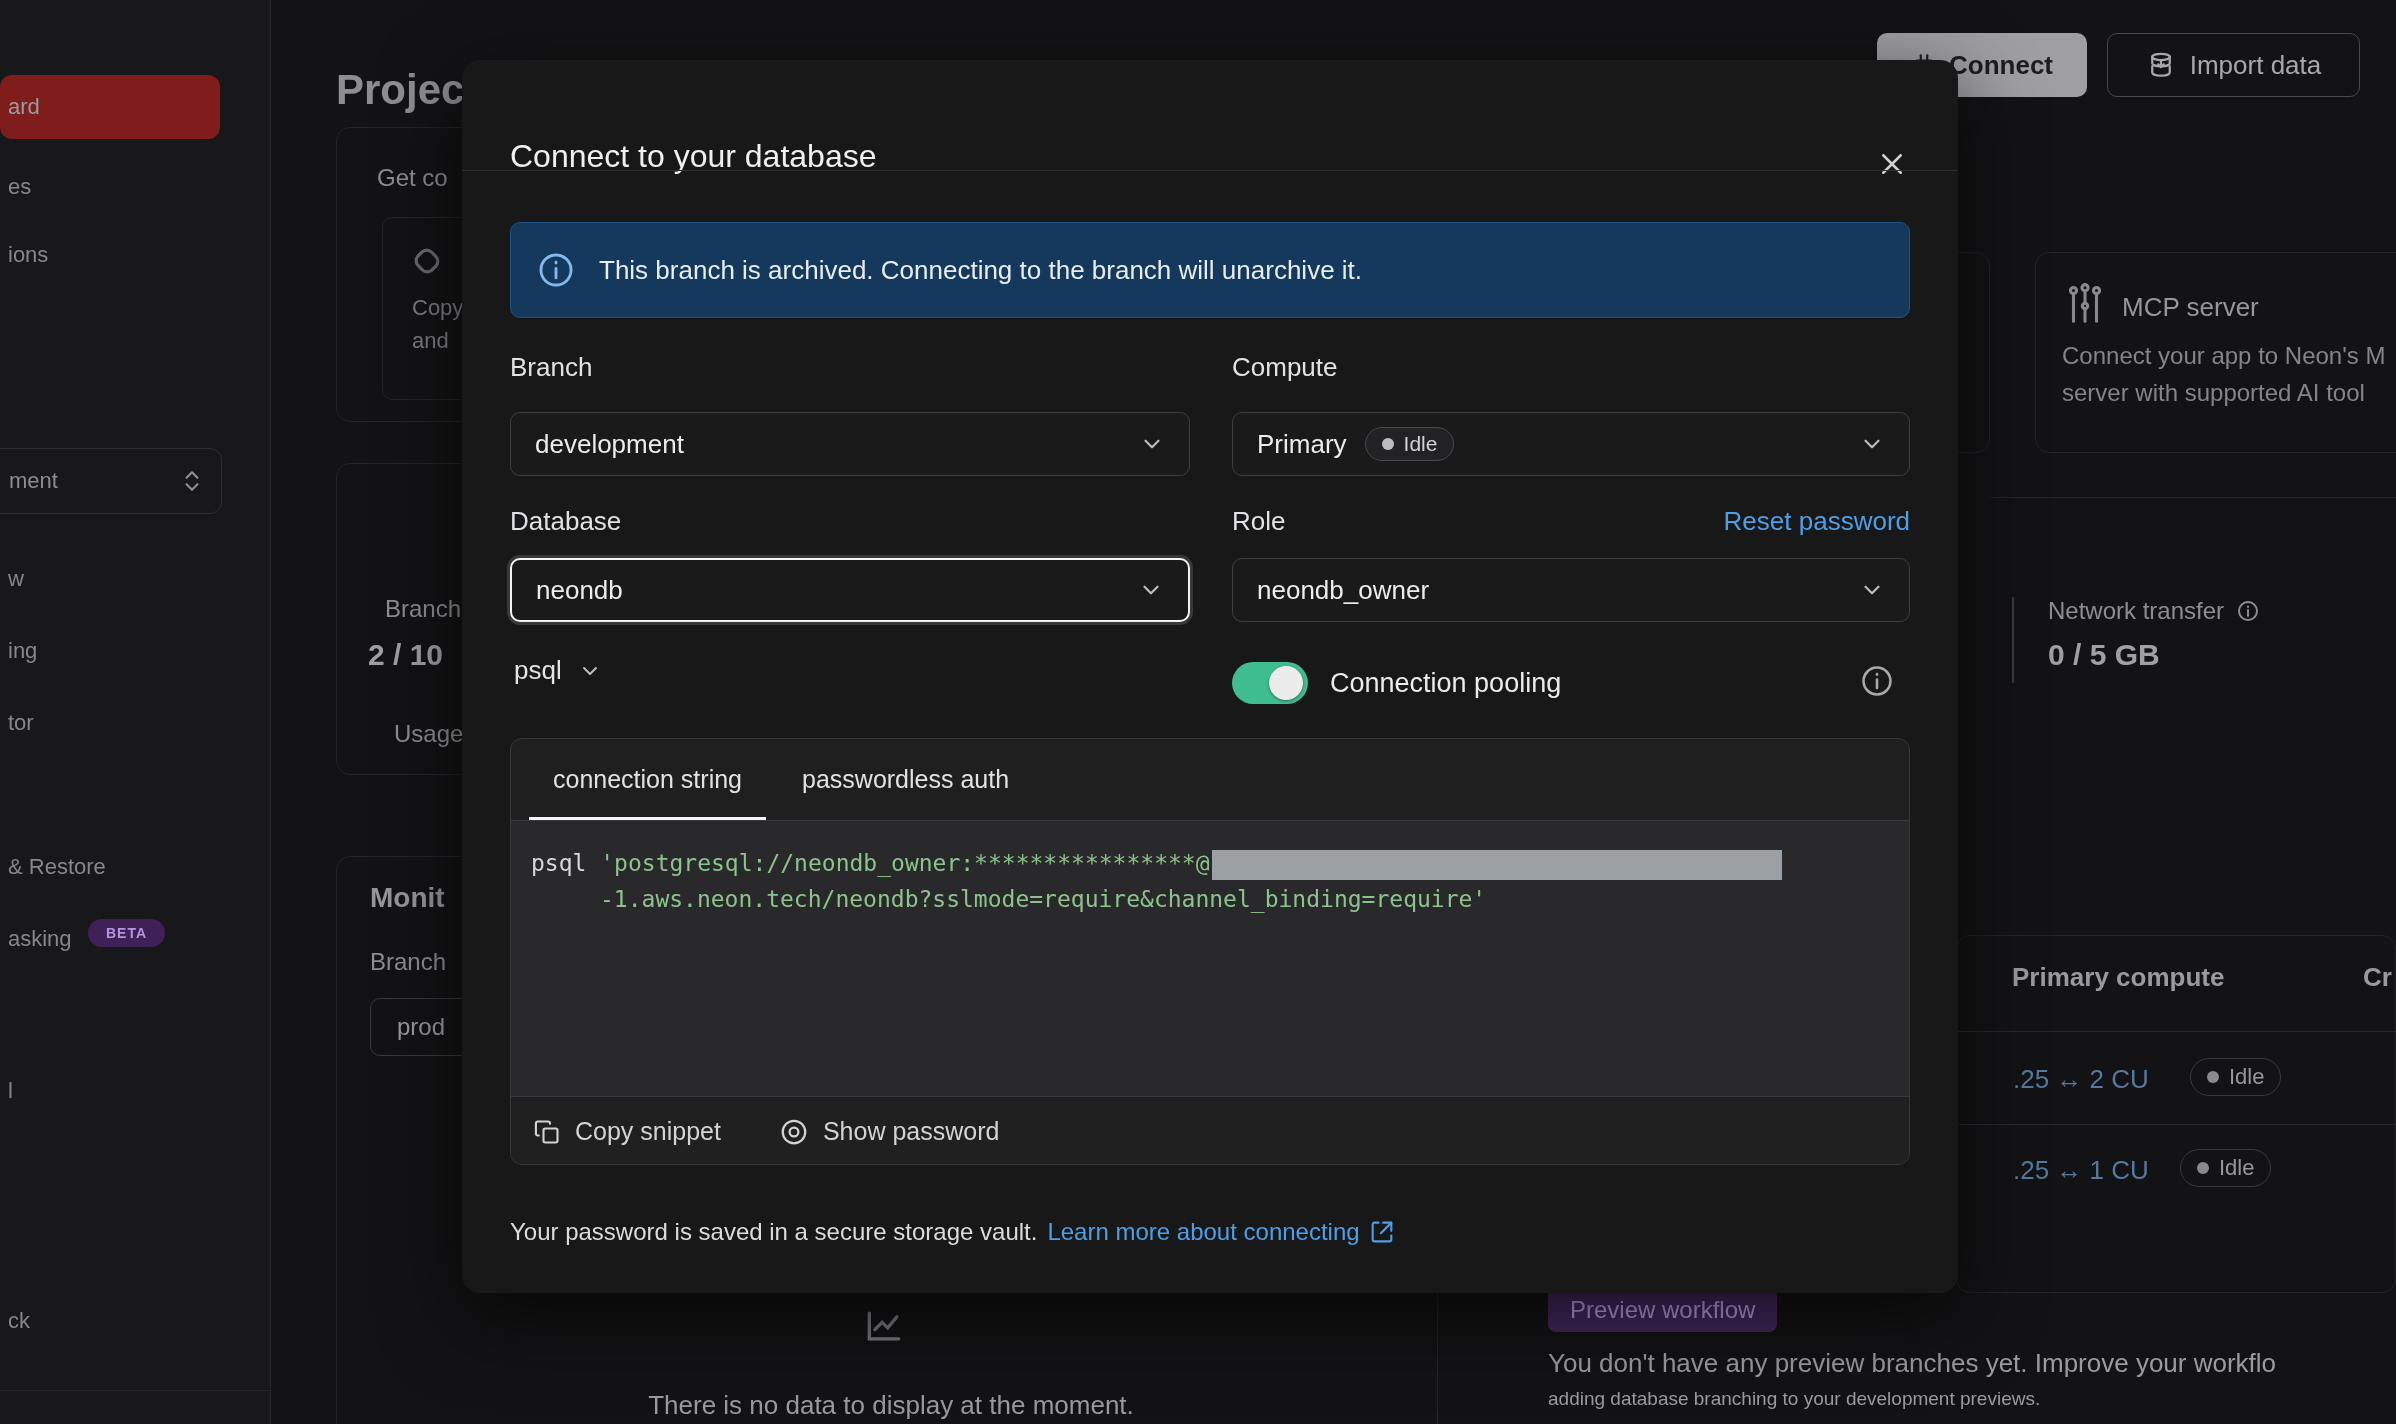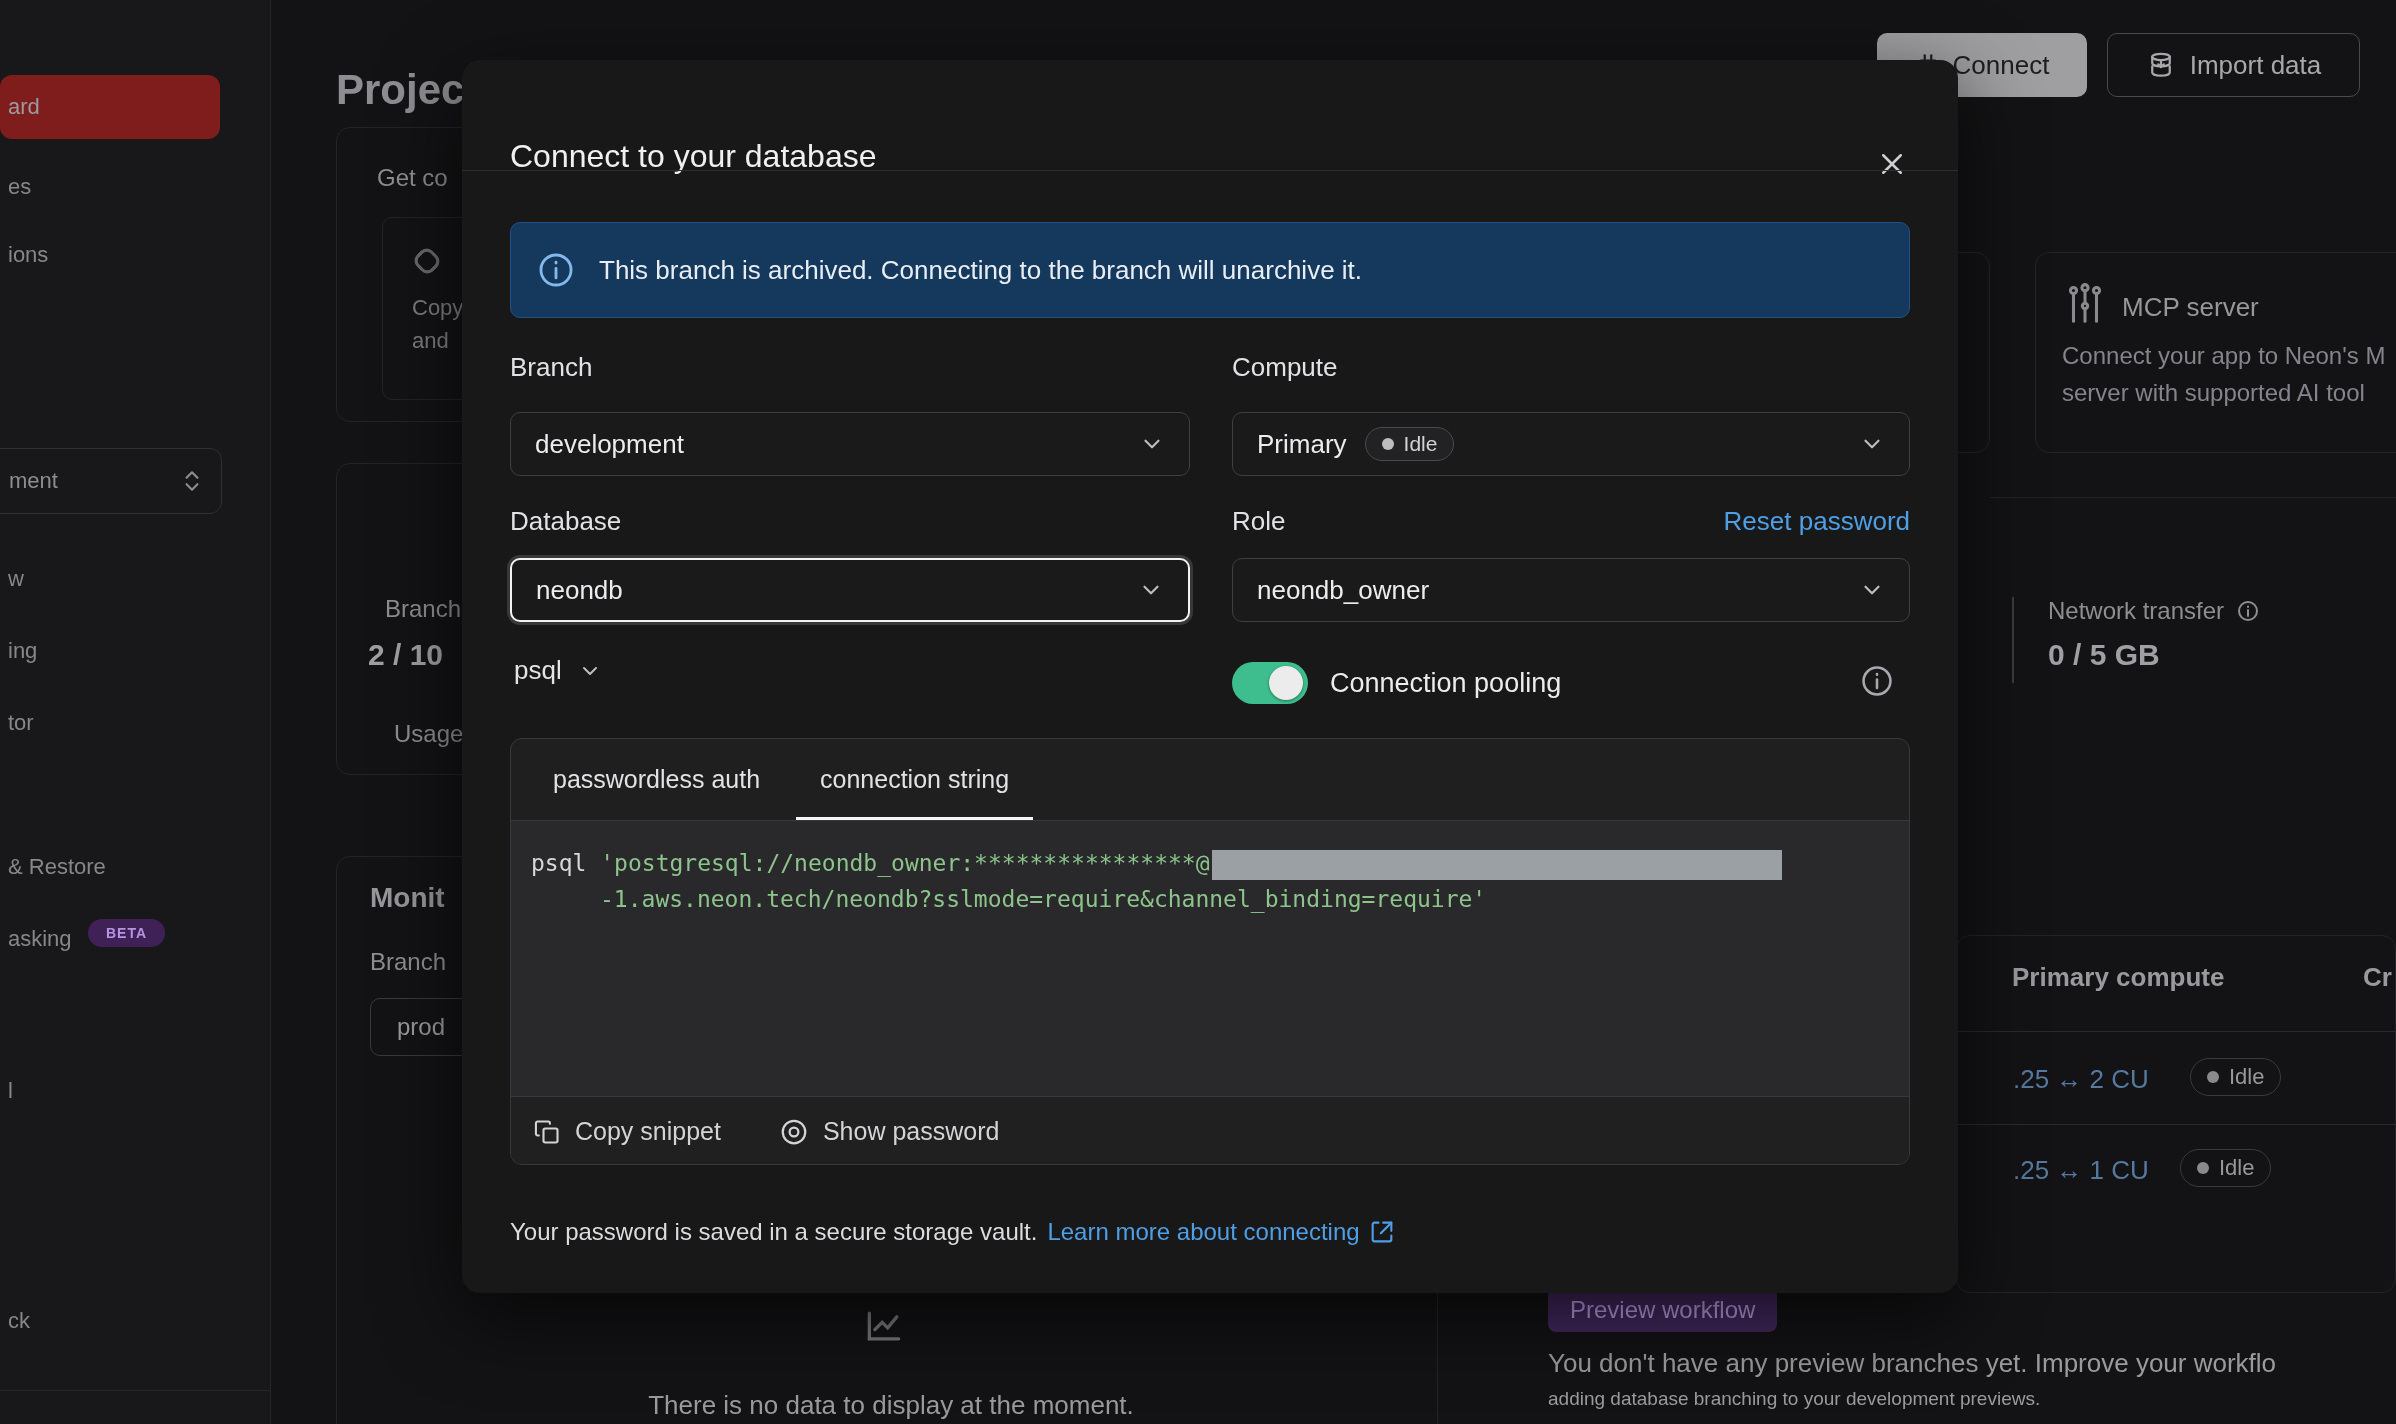--- a/index.html
+++ b/index.html
@@ -19,21 +19,21 @@
   .sb-select span{font-size:22px;color:#8d8d91;}
   .beta-pill{position:absolute;left:88px;top:919px;padding:6px 18px;background:#3f2158;border-radius:999px;
              font-size:14px;letter-spacing:1px;color:#b893e0;font-weight:700;}
   .sb-divider{position:absolute;left:0;top:1390px;width:270px;height:1px;background:#26262a;}
 
   
   .page-title{position:absolute;left:336px;top:38px;font-size:42px;font-weight:700;color:#8e8e92;white-space:nowrap;}
   .bg-card{position:absolute;border:1px solid #242428;border-radius:14px;box-sizing:border-box;}
   .dim-text{color:#8e8e92;}
   .bg-btn-connect{position:absolute;left:1877px;top:33px;width:210px;height:64px;background:#9f9fa2;border-radius:10px;
-                  display:flex;align-items:center;justify-content:center;gap:12px;font-size:26px;font-weight:400;color:#1d1d1f;}
+                  display:flex;align-items:center;justify-content:center;gap:12px;font-size:26px;font-weight:700;color:#1d1d1f;}
   .bg-btn-import{position:absolute;left:2107px;top:33px;width:253px;height:64px;border:1px solid #4a4a4e;border-radius:10px;
                  box-sizing:border-box;display:flex;align-items:center;justify-content:center;gap:14px;font-size:26px;color:#a8a8ac;}
   .idle-pill-bg{display:inline-flex;align-items:center;gap:10px;border:1px solid #3a3a3e;border-radius:999px;
                 padding:5px 16px;font-size:22px;color:#98989c;}
   .dot{width:12px;height:12px;border-radius:50%;background:#8a8a8e;}
   .cu-text{font-size:26px;color:#56799f;white-space:nowrap;}
   .tbl-divider{position:absolute;height:1px;background:#2a2a2e;}
   .preview-badge{position:absolute;left:1548px;top:1288px;padding:8px 22px;background:#43285f;border-radius:8px;
                  font-size:24px;color:#bfa2e6;}
 
@@ -282,22 +282,22 @@
     <div class="pool-info">
       <svg width="34" height="34" viewBox="0 0 24 24" fill="none" stroke="currentColor" stroke-width="1.8" stroke-linecap="round">
         <circle cx="12" cy="12" r="9.5"></circle>
           <path d="M12 11v6"></path>
           <path d="M12 7v.6"></path>
       </svg>
     </div>
 
     <div class="panel">
       <div class="tabs">
+        <div class="tab active">connection string</div>
         <div class="tab">passwordless auth</div>
-        <div class="tab active">connection string</div>
       </div>
       <div class="codearea">
         <div>
           <span class="code-gray">psql </span><span class="code-green">'postgresql://neondb_owner:****************@</span><span class="redact"></span>
         </div>
         <div class="code-line2 code-green">-1.aws.neon.tech/neondb?sslmode=require&amp;channel_binding=require'</div>
       </div>
       <div class="panel-footer">
         <div class="pf-btn">
           <svg width="28" height="28" viewBox="0 0 24 24" fill="none" stroke="currentColor" stroke-width="1.8" stroke-linecap="round" stroke-linejoin="round">

